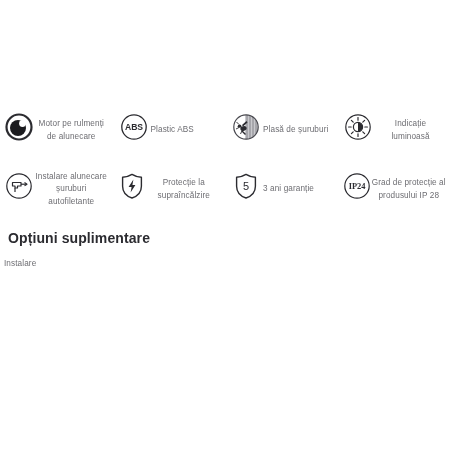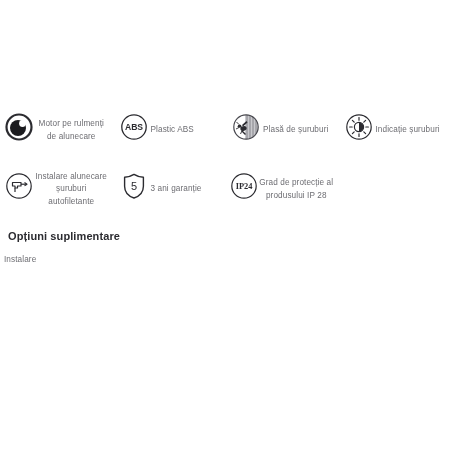--- a/index.html
+++ b/index.html
@@ -53,21 +53,21 @@
     color: #6d6d72;
     text-align: center;
     letter-spacing: 0.1px;
     max-width: 108px;
   }
 
   .row-1 { margin-top: 110px; }
   .row-2 { margin-top: 18px; }
 
   .section-heading {
-    font-size: 11px;
+    font-size: 14px;
     font-weight: bold;
     color: #2b2b30;
     margin: 20px 0 0 8px;
     letter-spacing: 0.1px;
   }
 
   .row-3 { margin-top: 12px; }
   .row-3 .feature-cell:nth-child(n+3) { visibility: hidden; }
 </style>
 </head>
@@ -142,39 +142,48 @@
             <line x1="15" y1="21.8" x2="15" y2="24.4"></line>
             <line x1="5.6" y1="15" x2="8.2" y2="15"></line>
             <line x1="21.8" y1="15" x2="24.4" y2="15"></line>
             <line x1="8.4" y1="8.4" x2="10.2" y2="10.2"></line>
             <line x1="19.8" y1="19.8" x2="21.6" y2="21.6"></line>
             <line x1="21.6" y1="8.4" x2="19.8" y2="10.2"></line>
             <line x1="10.2" y1="19.8" x2="8.4" y2="21.6"></line>
           </g>
         </svg>
       </span>
-      <span class="feature-label">Indicație șuruburi</span>
+      <span class="feature-label">Indicație luminoasă</span>
     </div>
   </div>
 
   <div class="feature-grid row-2">
 
     <div class="feature-cell">
       <span class="icon-wrap">
         <svg width="30" height="30" viewBox="0 0 30 30">
           <circle cx="15" cy="15" r="12.2" fill="none" stroke="#2b2b30" stroke-width="1.2"></circle>
           <path d="M8.5 11.5 L17 11.5 L17 15 L13.5 15 L13.5 17 L11 17 L11 15 L8.5 15 Z" fill="none" stroke="#2b2b30" stroke-width="1.2" stroke-linejoin="round"></path>
           <line x1="11" y1="17" x2="11" y2="21" stroke="#2b2b30" stroke-width="1.2"></line>
           <line x1="17" y1="13.2" x2="22.5" y2="13.2" stroke="#2b2b30" stroke-width="1.2"></line>
           <path d="M20.5 11.5 L23 13.2 L20.5 14.9" fill="none" stroke="#2b2b30" stroke-width="1.1" stroke-linejoin="round"></path>
         </svg>
       </span>
       <span class="feature-label">Instalare alunecare șuruburi autofiletante</span>
     </div>
 
+    <div class="feature-cell">
+      <span class="icon-wrap">
+        <svg width="30" height="30" viewBox="0 0 30 30">
+          <path d="M15 3.4 C11.5 5.6 8.4 6.2 5.6 6.2 L5.6 15.2 C5.6 21 9.8 25.2 15 27 C20.2 25.2 24.4 21 24.4 15.2 L24.4 6.2 C21.6 6.2 18.5 5.6 15 3.4 Z" fill="none" stroke="#2b2b30" stroke-width="1.4" stroke-linejoin="round"></path>
+          <path d="M16.4 8.6 L11.6 16 L14.6 16 L13.6 21.6 L18.4 14 L15.4 14 Z" fill="#2b2b30"></path>
+        </svg>
+      </span>
+      <span class="feature-label">Protecție la supraîncălzire</span>
+    </div>
 
     <div class="feature-cell">
       <span class="icon-wrap">
         <svg width="30" height="30" viewBox="0 0 30 30">
           <path d="M15 3.4 C11.5 5.6 8.4 6.2 5.6 6.2 L5.6 15.2 C5.6 21 9.8 25.2 15 27 C20.2 25.2 24.4 21 24.4 15.2 L24.4 6.2 C21.6 6.2 18.5 5.6 15 3.4 Z" fill="none" stroke="#2b2b30" stroke-width="1.4" stroke-linejoin="round"></path>
           <text x="15" y="19.2" font-family="'Liberation Sans', sans-serif" font-size="11" fill="#2b2b30" text-anchor="middle">5</text>
         </svg>
       </span>
       <span class="feature-label">3 ani garanție</span>
     </div>

